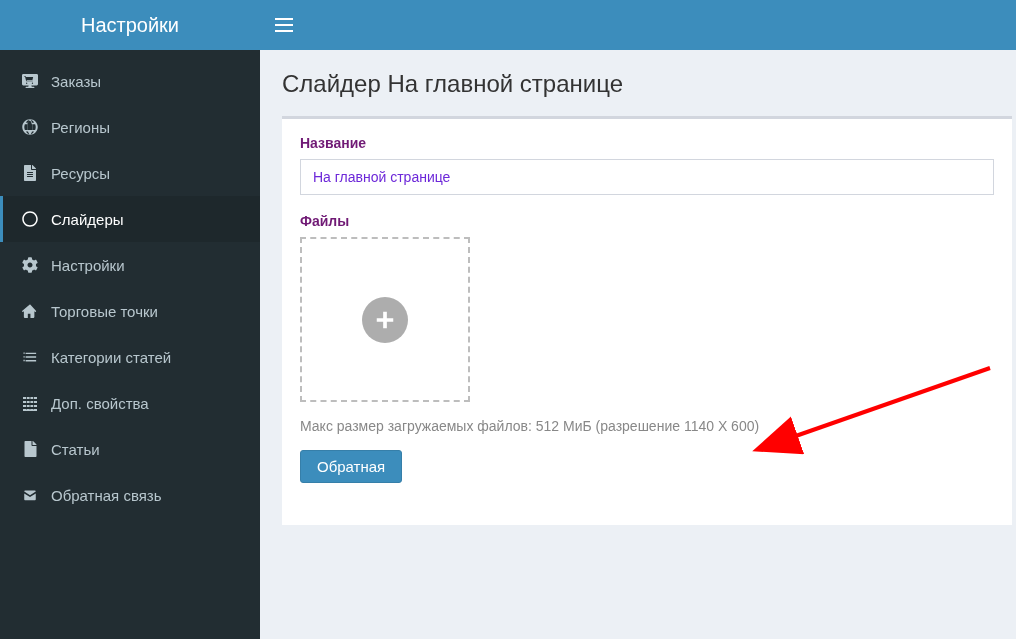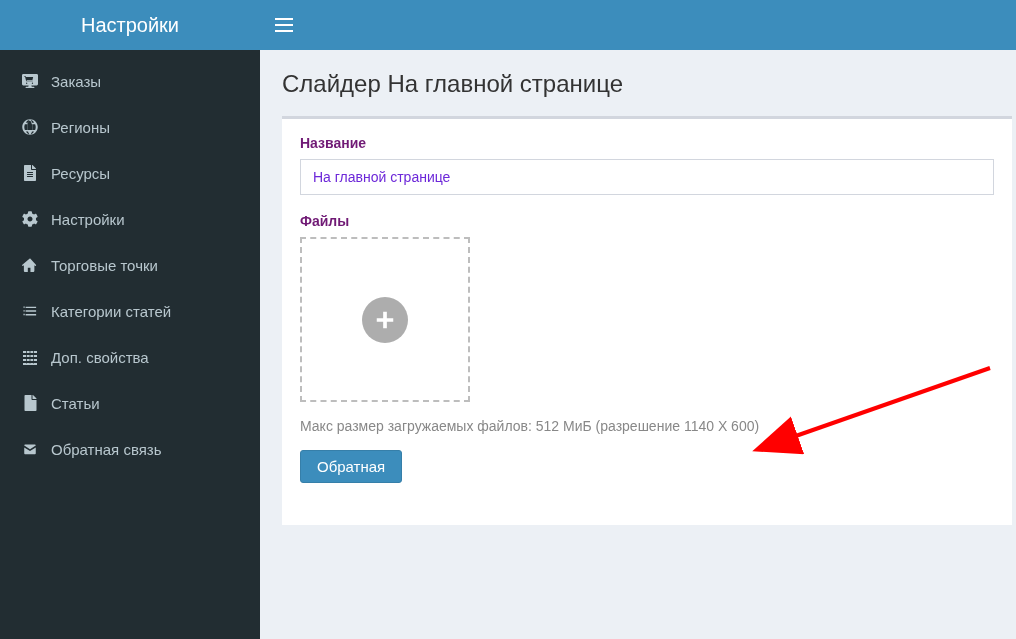--- a/index.html
+++ b/index.html
@@ -200,20 +200,28 @@
 
   <div class="sidebar-item">
     <span class="icon">
       <svg width="14" height="16" viewBox="0 0 384 512">
           <path d="M224 136V0H24C10.7 0 0 10.7 0 24v464c0 13.3 10.7 24 24 24h336c13.3 0 24-10.7 24-24V160H248c-13.3 0-24-10.7-24-24zm64 236c0 6.6-5.4 12-12 12H108c-6.6 0-12-5.4-12-12v-8c0-6.6 5.4-12 12-12h168c6.6 0 12 5.4 12 12v8zm0-64c0 6.6-5.4 12-12 12H108c-6.6 0-12-5.4-12-12v-8c0-6.6 5.4-12 12-12h168c6.6 0 12 5.4 12 12v8zm0-64c0 6.6-5.4 12-12 12H108c-6.6 0-12-5.4-12-12v-8c0-6.6 5.4-12 12-12h168c6.6 0 12 5.4 12 12v8zm96-114.9V128H256V0h6.9c6.4 0 12.5 2.5 17 7l97 97c4.5 4.5 7 10.6 7 17z"></path>
         </svg>
     </span>
     <span class="label">Ресурсы</span>
   </div>
 
+  <div class="sidebar-item active">
+    <span class="icon">
+      <svg width="16" height="16" viewBox="0 0 512 512">
+          <path d="M256 8C119 8 8 119 8 256s111 248 248 248 248-111 248-248S393 8 256 8zm0 448c-110 0-200-90-200-200S146 56 256 56s200 90 200 200-90 200-200 200z"></path>
+        </svg>
+    </span>
+    <span class="label">Слайдеры</span>
+  </div>
 
   <div class="sidebar-item">
     <span class="icon">
       <svg width="16" height="16" viewBox="0 0 512 512">
           <path d="M487 316l-42-24c2-12 3-24 3-36s-1-24-3-36l42-24c10-6 14-18 10-29l-40-69c-6-10-18-14-29-10l-42 24c-19-15-40-27-63-35l-6-48c-2-11-11-19-22-19h-80c-11 0-20 8-22 19l-6 48c-23 8-44 20-63 35l-42-24c-11-4-23 0-29 10l-40 69c-4 11 0 23 10 29l42 24c-2 12-3 24-3 36s1 24 3 36l-42 24c-10 6-14 18-10 29l40 69c6 10 18 14 29 10l42-24c19 15 40 27 63 35l6 48c2 11 11 19 22 19h80c11 0 20-8 22-19l6-48c23-8 44-20 63-35l42 24c11 4 23 0 29-10l40-69c4-11 0-23-10-29zM256 336c-44 0-80-36-80-80s36-80 80-80 80 36 80 80-36 80-80 80z"></path>
         </svg>
     </span>
     <span class="label">Настройки</span>
   </div>
 

